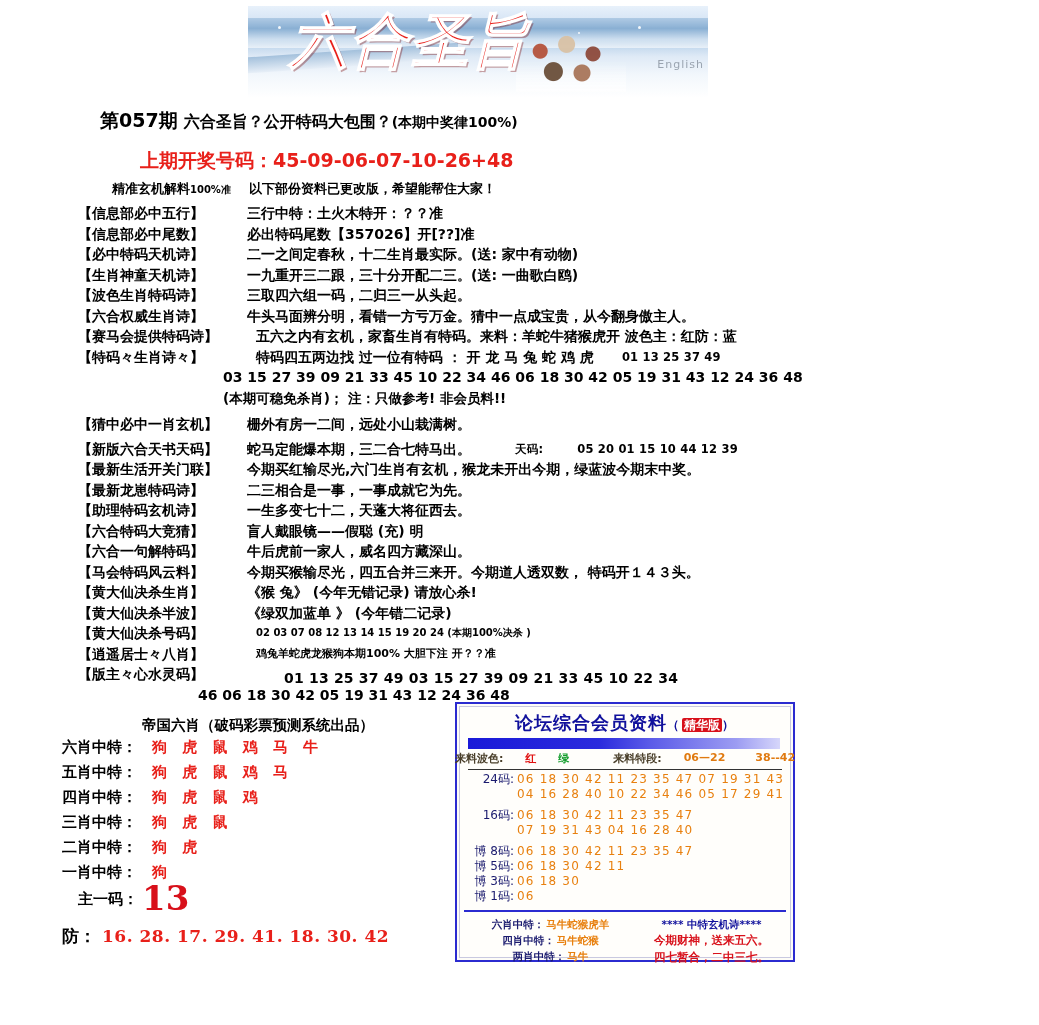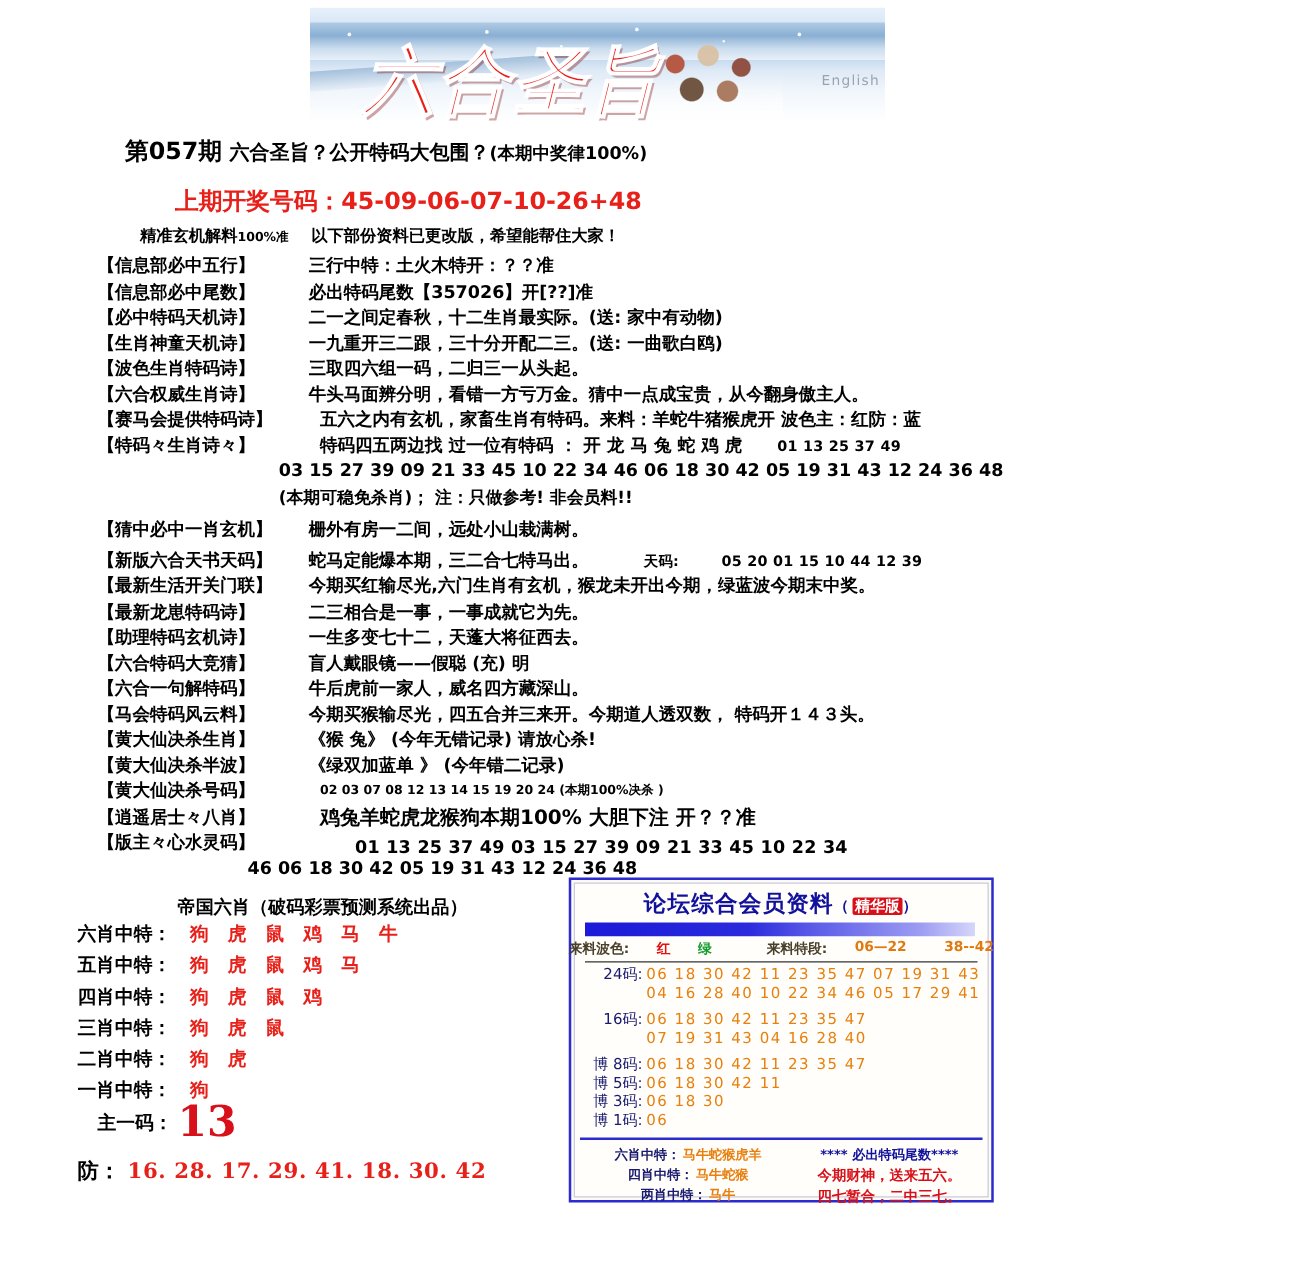--- a/index.html
+++ b/index.html
@@ -38,21 +38,21 @@
     background:
       radial-gradient(circle at 22% 40%,#b5533c 0 7px,transparent 8px),
       radial-gradient(circle at 46% 30%,#d9c2a6 0 8px,transparent 9px),
       radial-gradient(circle at 70% 44%,#8e4a3b 0 7px,transparent 8px),
       radial-gradient(circle at 34% 70%,#6b4f3a 0 9px,transparent 10px),
       radial-gradient(circle at 60% 72%,#a9765a 0 8px,transparent 9px),
       linear-gradient(180deg,rgba(255,255,255,0) 55%,rgba(255,255,255,.75) 100%);
     filter:blur(.6px);opacity:.95;
   }
   #banner .title-cal{
-    position:absolute;left:20px;top:24px;width:410px;height:72px;
+    position:absolute;left:20px;top:0;width:410px;height:72px;
     display:flex;align-items:center;justify-content:flex-start;gap:18px;
     padding-left:22px;
     font-family:"DejaVu Sans","Liberation Sans",sans-serif;
     font-size:58px;font-weight:bold;
     color:#e8201a;
     -webkit-text-stroke:1.5px #ffffff;
     text-shadow:2px 2px 0 rgba(120,0,0,.35);
     font-style:italic;
     letter-spacing:2px;
     white-space:nowrap;
@@ -291,21 +291,21 @@
   <div class="row">
     <div class="lbl">【黄大仙决杀半波】</div>
     <div class="val">《绿双加蓝单 》      (今年错二记录)</div>
   </div>
   <div class="row">
     <div class="lbl">【黄大仙决杀号码】</div>
     <div class="val indent" style="font-size:10px;">02  03  07  08  12  13  14  15  19  20  24 (本期100%决杀 )</div>
   </div>
   <div class="row">
     <div class="lbl">【逍遥居士々八肖】</div>
-    <div class="val indent" style="font-size:16px;">鸡兔羊蛇虎龙猴狗本期100% 大胆下注       开？？准</div>
+    <div class="val indent" style="font-size:11px;">鸡兔羊蛇虎龙猴狗本期100% 大胆下注       开？？准</div>
   </div>
   <div class="row">
     <div class="lbl">【版主々心水灵码】</div>
     <div class="val indent nums" style="padding-top:4px;">01  13  25  37  49  03  15  27  39  09  21  33  45  10  22  34</div>
   </div>
 
   <div class="contline" style="padding-left:120px;">46 06  18  30  42  05  19  31  43  12  24  36  48</div>
 </div>
 
 <div id="dg">
@@ -401,19 +401,19 @@
           <span>六肖中特：</span><span class="fv">马牛蛇猴虎羊</span>
         </div>
         <div class="frow">
           <span>四肖中特：</span><span class="fv">马牛蛇猴</span>
         </div>
         <div class="frow">
           <span>两肖中特：</span><span class="fv">马牛</span>
         </div>
       </div>
       <div class="fr">
-        <div class="fhead">****    必出特码尾数****</div>
+        <div class="fhead">****    中特玄机诗****</div>
         <div class="fline">今期财神，送来五六。</div>
         <div class="fline">四七暂合，二中三七。</div>
       </div>
     </div>
   </div>
 </div>
 
 </body></html>

